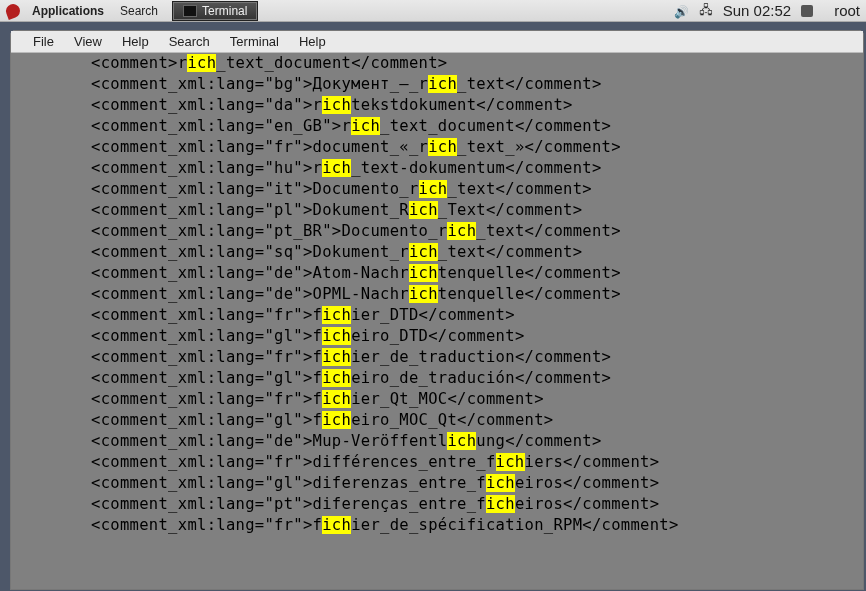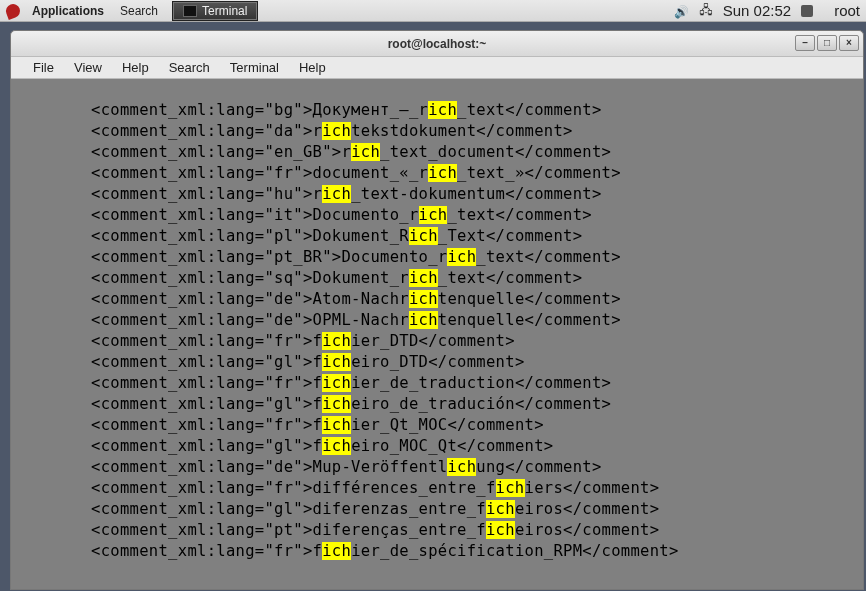--- a/index.html
+++ b/index.html
@@ -124,39 +124,31 @@
     <span class="net-icon"></span>
     <span>Sun 02:52</span>
     <div class="user">
       <div class="uico"></div>
       <span>root</span>
     </div>
   </div>
 </div>
 
 <div class="window">
-  <div class="titlebar">
-    <span>root@localhost:~</span>
-    <div class="winbtns">
-      <div>–</div>
-      <div>□</div>
-      <div>×</div>
-    </div>
-  </div>
   <div class="menubar">
     <div class="mitem">File</div>
     <div class="mitem">View</div>
     <div class="mitem">Help</div>
     <div class="mitem">Search</div>
     <div class="mitem">Terminal</div>
     <div class="mitem">Help</div>
   </div>
   <div class="terminal" id="term">
 
-  <div class="line"><span class="lead">        </span></div>
+  <div class="line"><span class="lead">        </span><span class="text">&lt;comment&gt;r<span class="hl">ich</span>_text_document&lt;/comment&gt;</span></div>
       <div class="line"><span class="lead">        </span><span class="text">&lt;comment_xml:lang="bg"&gt;Документ_—_r<span class="hl">ich</span>_text&lt;/comment&gt;</span></div>
       <div class="line"><span class="lead">        </span><span class="text">&lt;comment_xml:lang="da"&gt;r<span class="hl">ich</span>tekstdokument&lt;/comment&gt;</span></div>
       <div class="line"><span class="lead">        </span><span class="text">&lt;comment_xml:lang="en_GB"&gt;r<span class="hl">ich</span>_text_document&lt;/comment&gt;</span></div>
       <div class="line"><span class="lead">        </span><span class="text">&lt;comment_xml:lang="fr"&gt;document_«_r<span class="hl">ich</span>_text_»&lt;/comment&gt;</span></div>
       <div class="line"><span class="lead">        </span><span class="text">&lt;comment_xml:lang="hu"&gt;r<span class="hl">ich</span>_text-dokumentum&lt;/comment&gt;</span></div>
       <div class="line"><span class="lead">        </span><span class="text">&lt;comment_xml:lang="it"&gt;Documento_r<span class="hl">ich</span>_text&lt;/comment&gt;</span></div>
       <div class="line"><span class="lead">        </span><span class="text">&lt;comment_xml:lang="pl"&gt;Dokument_R<span class="hl">ich</span>_Text&lt;/comment&gt;</span></div>
       <div class="line"><span class="lead">        </span><span class="text">&lt;comment_xml:lang="pt_BR"&gt;Documento_r<span class="hl">ich</span>_text&lt;/comment&gt;</span></div>
       <div class="line"><span class="lead">        </span><span class="text">&lt;comment_xml:lang="sq"&gt;Dokument_r<span class="hl">ich</span>_text&lt;/comment&gt;</span></div>
       <div class="line"><span class="lead">        </span><span class="text">&lt;comment_xml:lang="de"&gt;Atom-Nachr<span class="hl">ich</span>tenquelle&lt;/comment&gt;</span></div>

